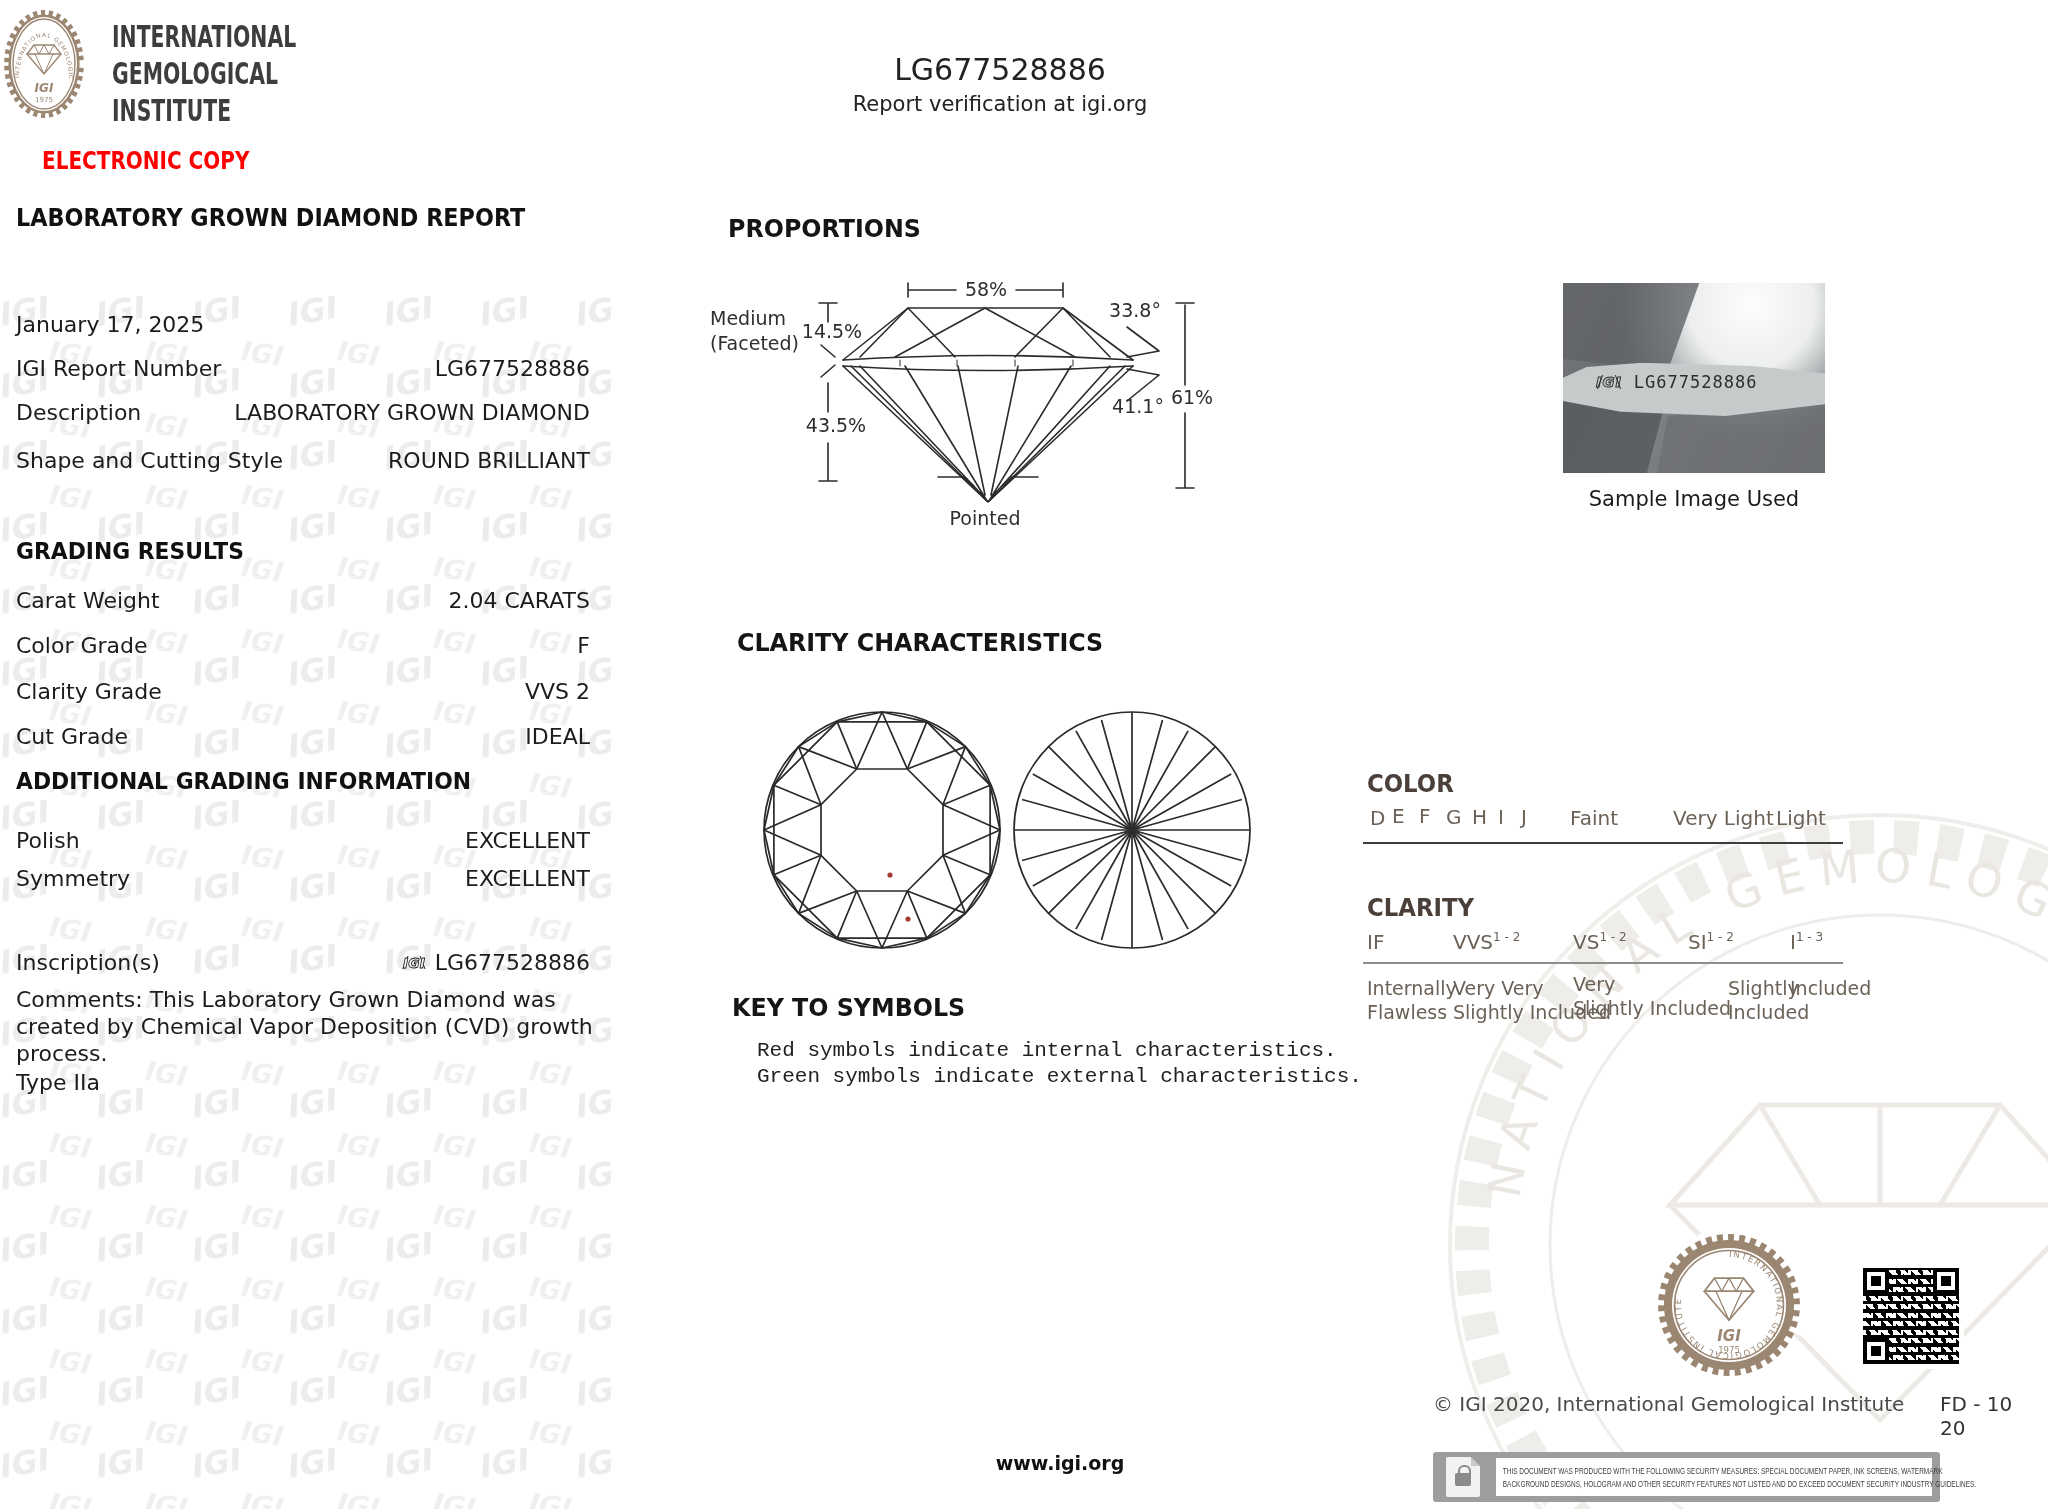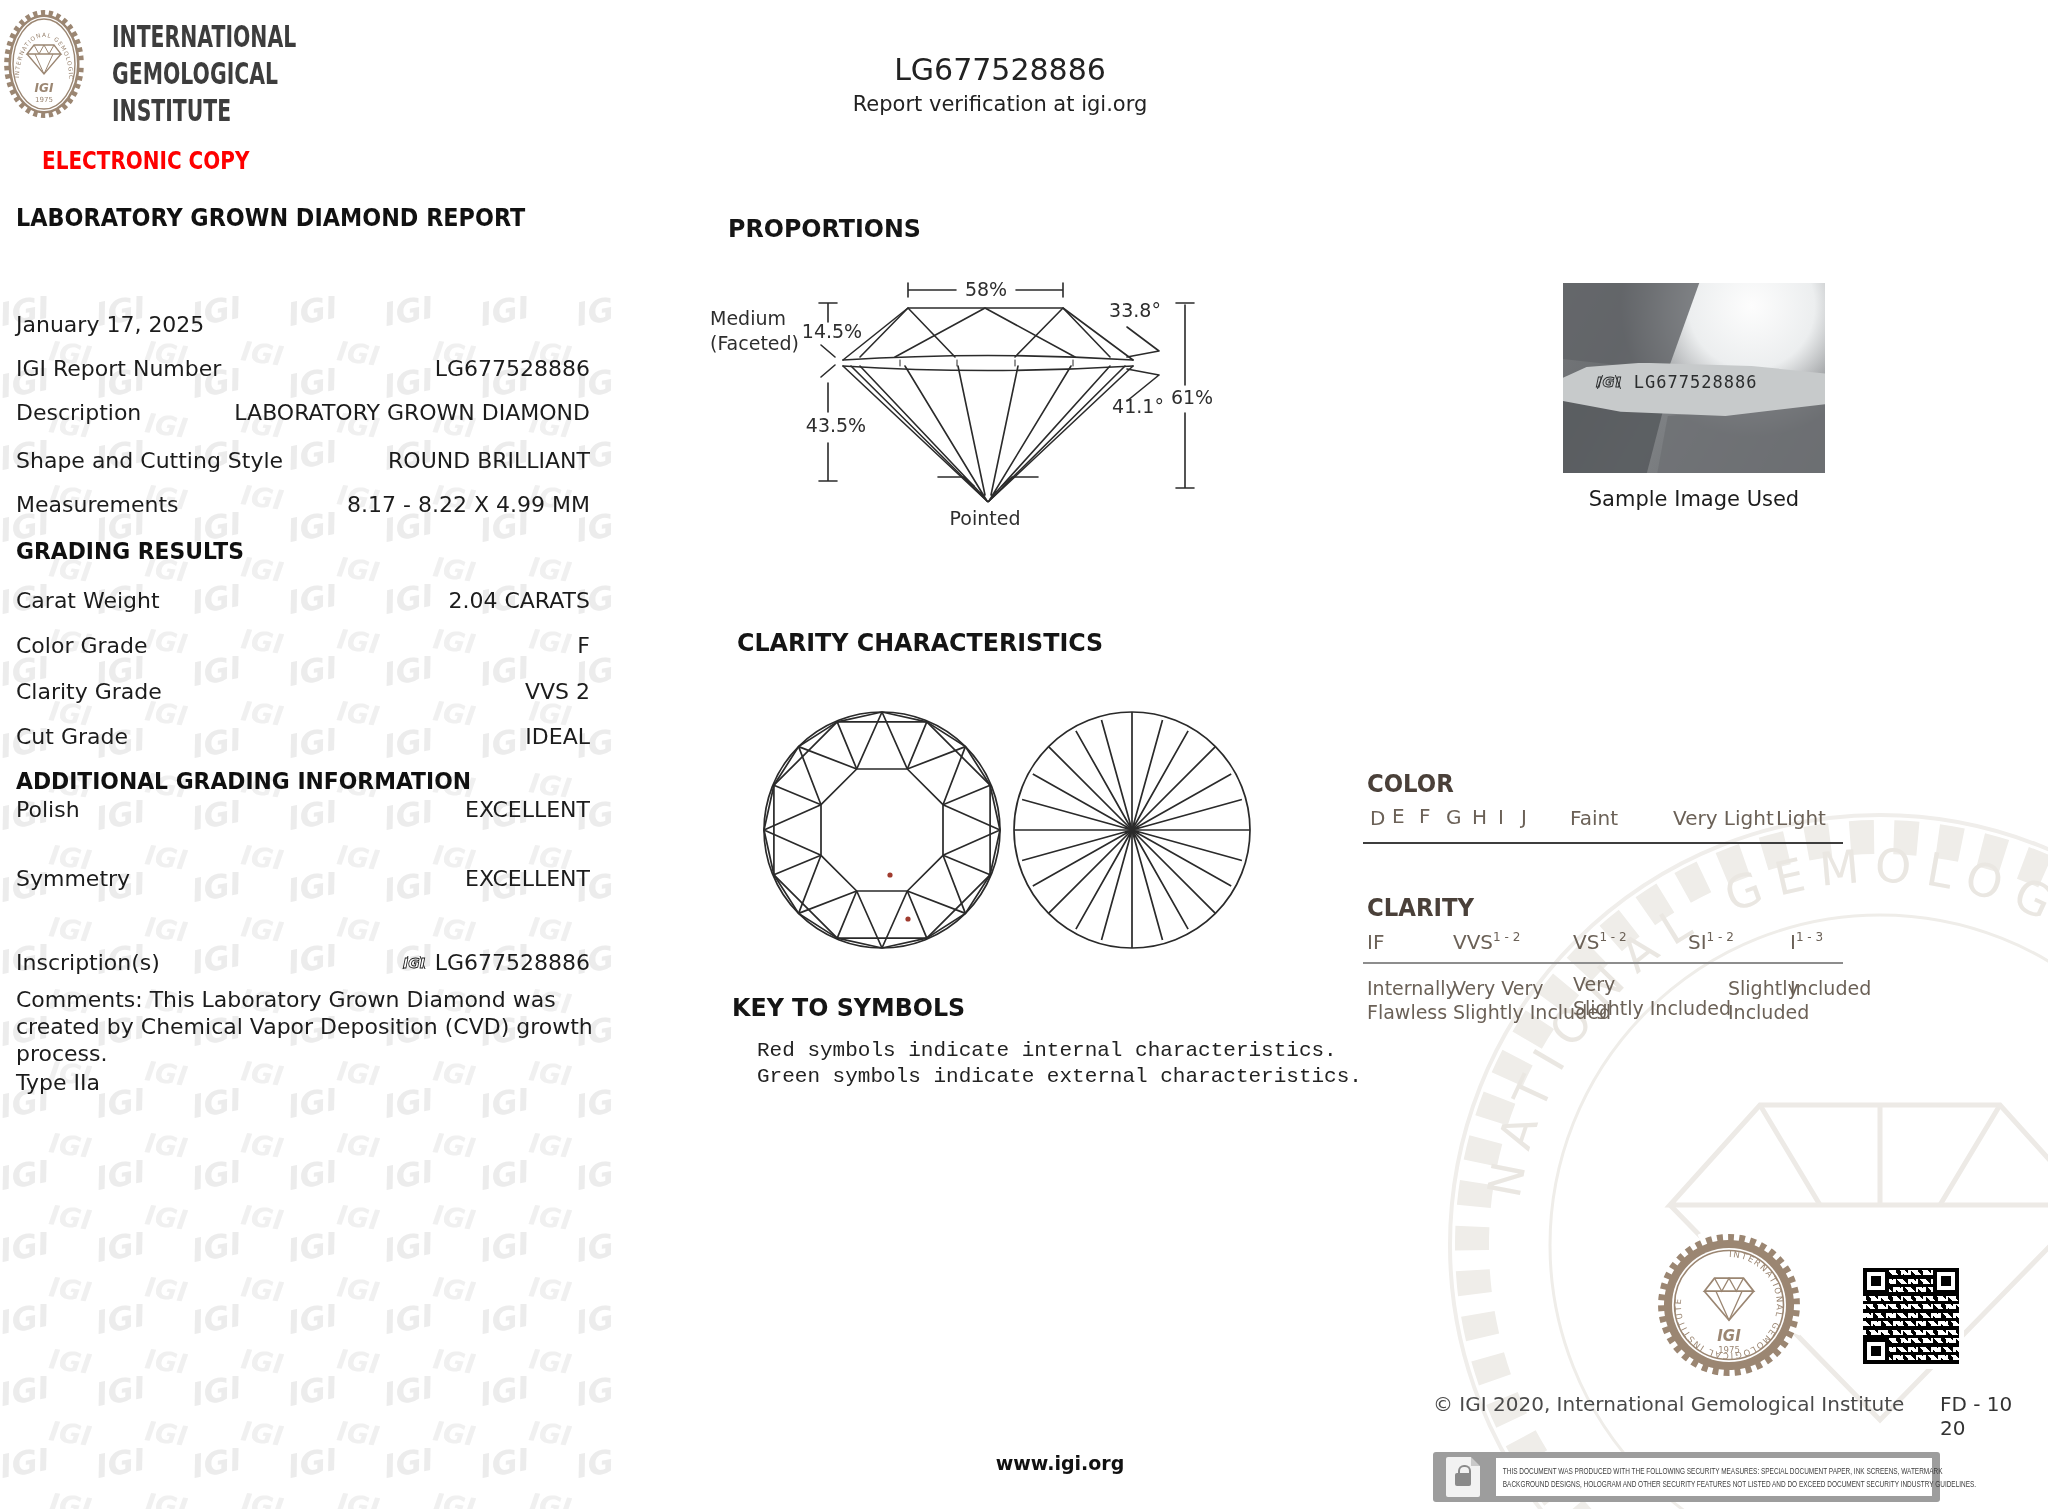--- a/index.html
+++ b/index.html
@@ -133,24 +133,20 @@
     <span class="val">LG677528886</span>
   </div>
   <div class="row" style="top:400px;">
     <span class="lab">Description</span>
     <span class="val">LABORATORY GROWN DIAMOND</span>
   </div>
   <div class="row" style="top:448px;">
     <span class="lab">Shape and Cutting Style</span>
     <span class="val">ROUND BRILLIANT</span>
   </div>
-  <div class="row" style="top:492px;">
-    <span class="lab">Measurements</span>
-    <span class="val">8.17 - 8.22 X 4.99 MM</span>
-  </div>
 
   <div class="sec" style="top:538px;">GRADING RESULTS</div>
 
   <div class="row" style="top:588px;">
     <span class="lab">Carat Weight</span>
     <span class="val">2.04 CARATS</span>
   </div>
   <div class="row" style="top:633px;">
     <span class="lab">Color Grade</span>
     <span class="val">F</span>
@@ -159,21 +155,21 @@
     <span class="lab">Clarity Grade</span>
     <span class="val">VVS 2</span>
   </div>
   <div class="row" style="top:724px;">
     <span class="lab">Cut Grade</span>
     <span class="val">IDEAL</span>
   </div>
 
   <div class="sec" style="top:768px;">ADDITIONAL GRADING INFORMATION</div>
 
-  <div class="row" style="top:797px;gap:40px;">
+  <div class="row" style="top:828px;gap:40px;">
     <span class="lab">Polish</span>
     <span class="val">EXCELLENT</span>
   </div>
   <div class="row" style="top:866px;">
     <span class="lab">Symmetry</span>
     <span class="val">EXCELLENT</span>
   </div>
 
   <div class="row" style="top:950px;">
     <span class="lab">Inscription(s)</span>

